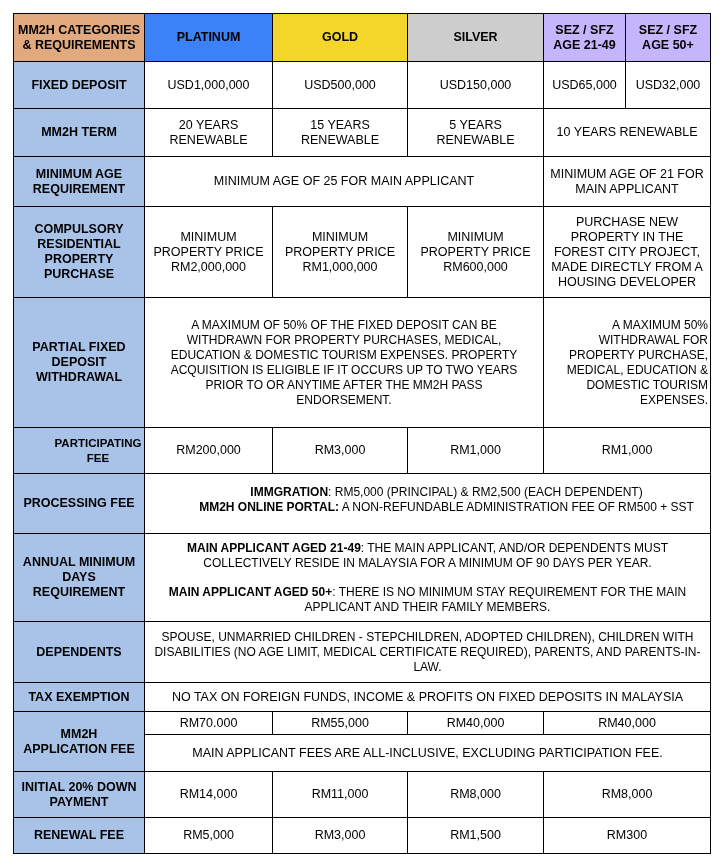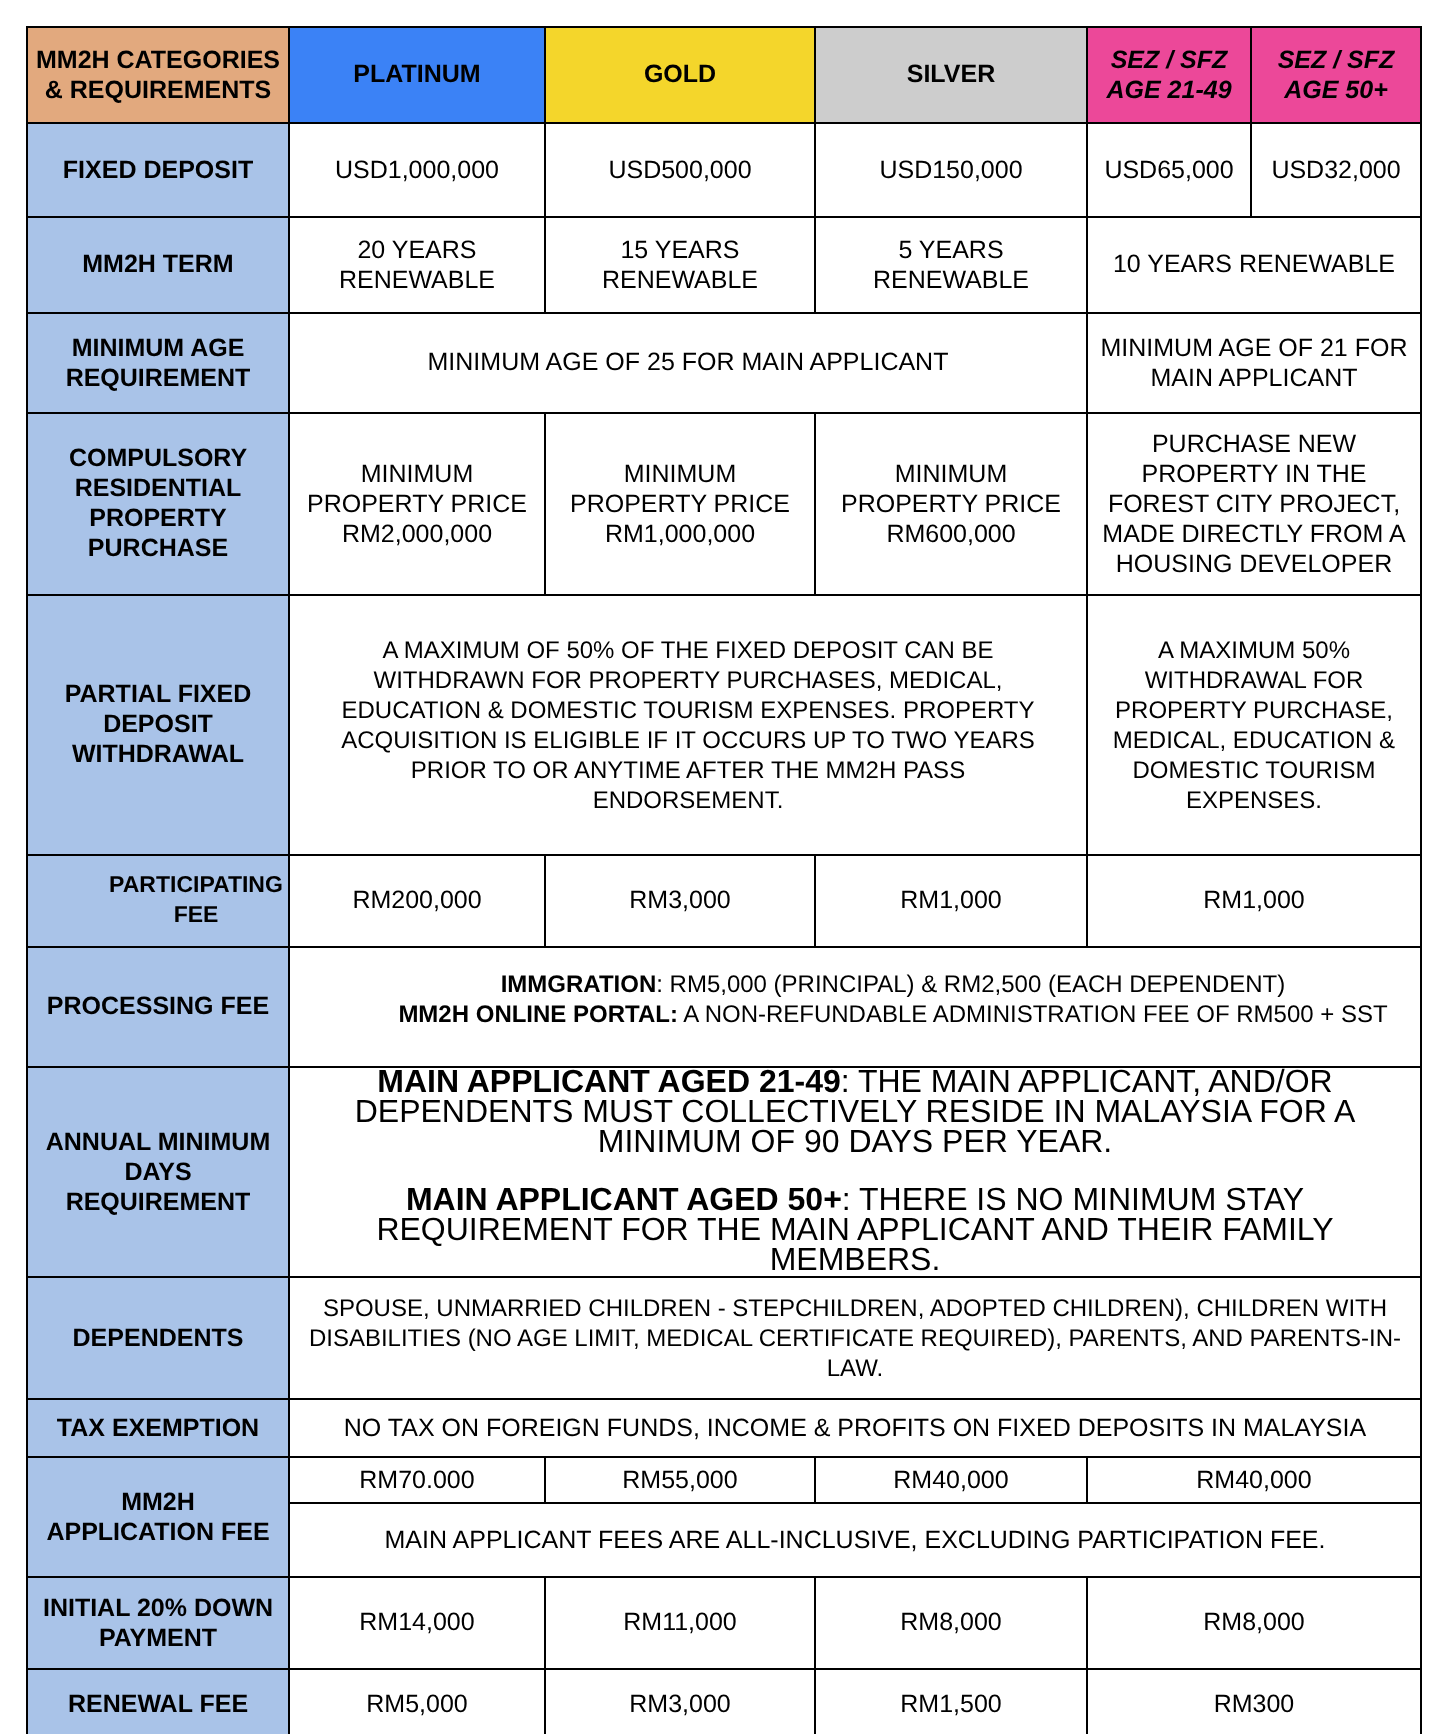--- a/index.html
+++ b/index.html
@@ -4,21 +4,21 @@
 <style>
   html, body { margin: 0; padding: 0; background: #ffffff; }
   body { width: 723px; height: 867px; position: relative; overflow: hidden; font-family: "Liberation Sans", sans-serif; color: #000; }
   table.mm2h { position: absolute; left: 13px; top: 13px; border-collapse: collapse; table-layout: fixed; width: 697px; }
   table.mm2h td { border: 1px solid #000; text-align: center; vertical-align: middle; padding: 0 2px; font-size: 12.5px; line-height: 15px; overflow: hidden; }
   td.rowhead { background: #a9c3e8; font-weight: bold; font-size: 12px; line-height: 15.5px; }
   td.cornerhead { background: #e2a97e; font-weight: bold; font-size: 12px; line-height: 16px; }
   td.h-plat { background: #3b82f6; font-weight: bold; font-size: 12px; }
   td.h-gold { background: #f4d62b; font-weight: bold; font-size: 12px; }
   td.h-silver { background: #cdcdcd; font-weight: bold; font-size: 12px; }
-  td.h-sez { background: #ec4899; font-weight: bold; font-size: 12px; line-height: 16px; font-style: italic; }
+  td.h-sez { background: #c4b5fd; font-weight: bold; font-size: 12px; line-height: 16px; }
   td.val { font-size: 13.5px; }
   td.left { text-align: left; padding-left: 2px; line-height: 16px; }
   td.left b { font-weight: bold; }
   .para-gap { height: 14px; }
 </style>
 </head>
 <body>
 
 <table class="mm2h">
   <colgroup>
@@ -125,21 +125,21 @@
       <div>WITHDRAWAL</div>
     </td>
     <td colspan="3" style="font-size:12px;">
       <div>A MAXIMUM OF 50% OF THE FIXED DEPOSIT CAN BE</div>
       <div>WITHDRAWN FOR PROPERTY PURCHASES, MEDICAL,</div>
       <div>EDUCATION &amp; DOMESTIC TOURISM EXPENSES. PROPERTY</div>
       <div>ACQUISITION IS ELIGIBLE IF IT OCCURS UP TO TWO YEARS</div>
       <div>PRIOR TO OR ANYTIME AFTER THE MM2H PASS</div>
       <div>ENDORSEMENT.</div>
     </td>
-    <td colspan="2" style="font-size:12px;">
+    <td colspan="2" style="font-size:12px;text-align:right;">
       <div>A MAXIMUM 50%</div>
       <div>WITHDRAWAL FOR</div>
       <div>PROPERTY PURCHASE,</div>
       <div>MEDICAL, EDUCATION &amp;</div>
       <div>DOMESTIC TOURISM</div>
       <div>EXPENSES.</div>
     </td>
   </tr>
 
   <tr style="height:46px">
@@ -157,21 +157,21 @@
       <div><b>MM2H ONLINE PORTAL:</b><span> A NON-REFUNDABLE ADMINISTRATION FEE OF RM500 + SST</span></div>
     </td>
   </tr>
 
   <tr style="height:88px">
     <td class="rowhead">
       <div>ANNUAL MINIMUM</div>
       <div>DAYS</div>
       <div>REQUIREMENT</div>
     </td>
-    <td colspan="5" class="left" style="font-size:16px;margin-left:48px;">
+    <td colspan="5" class="left" style="font-size:12px;margin-left:48px;">
       <div><b>MAIN APPLICANT AGED 21-49</b><span>: THE MAIN APPLICANT, AND/OR DEPENDENTS MUST COLLECTIVELY RESIDE IN MALAYSIA FOR A MINIMUM OF 90 DAYS PER YEAR.</span></div>
       <div class="para-gap"></div>
       <div><b>MAIN APPLICANT AGED 50+</b><span>: THERE IS NO MINIMUM STAY REQUIREMENT FOR THE MAIN APPLICANT AND THEIR FAMILY MEMBERS.</span></div>
     </td>
   </tr>
 
   <tr style="height:61px">
     <td class="rowhead">DEPENDENTS</td>
     <td colspan="5" class="left" style="font-size:12px;">SPOUSE, UNMARRIED CHILDREN - STEPCHILDREN, ADOPTED CHILDREN), CHILDREN WITH DISABILITIES (NO AGE LIMIT, MEDICAL CERTIFICATE REQUIRED), PARENTS, AND PARENTS-IN-LAW.</td>
   </tr>

